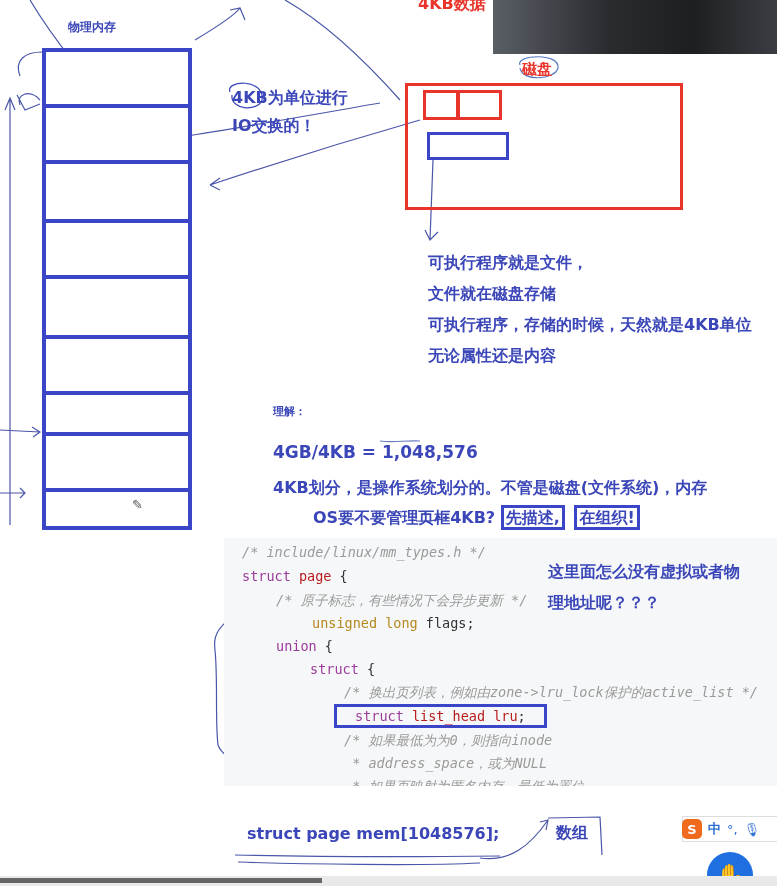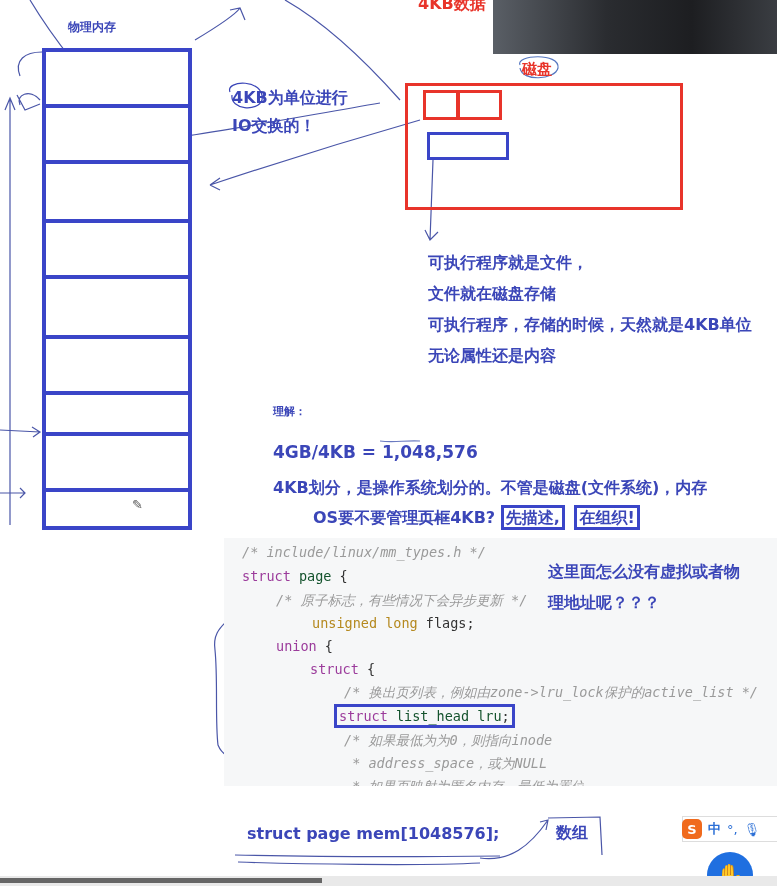--- a/index.html
+++ b/index.html
@@ -8,21 +8,21 @@
   .blue-text{color:#3b46b8;font-weight:bold;}
   .red-text{color:#e8342a;font-weight:bold;}
   .mem-stack{position:absolute;left:42px;top:48px;width:150px;}
   .mem-cell{box-sizing:border-box;border:4px solid #3a45c8;margin-top:-4px;background:#fff;}
   .note{font-size:16px;line-height:31px;}
   .code-panel{position:absolute;left:224px;top:538px;width:553px;height:248px;background:#f6f7f8;font-family:"DejaVu Sans Mono","Liberation Mono",monospace;font-size:13.5px;}
   .code-line{position:absolute;white-space:pre;}
   .c-comment{color:#9a9a9a;font-style:italic;}
   .c-kw{color:#9b3b9b;}
   .c-type{color:#b5891f;}
-  .c-id{color:#14532d;}
+  .c-id{color:#b91c1c;}
   .c-plain{color:#333;}
   .pip{position:absolute;left:493px;top:0;width:284px;height:54px;background:linear-gradient(90deg,#5a5f66,#2a2c30 40%,#1d1e21 70%,#3a3d42);}
   .scrollbar{position:absolute;left:0;top:876px;width:777px;height:10px;background:#e9e9e9;}
   .scrollbar-thumb{position:absolute;left:0;top:2px;width:322px;height:5px;background:#666;}
 </style>
 </head>
 <body>
 
 <div class="pip"></div>
 <div class="abs red-text" style="left:418px;top:-6px;font-size:16px;">4KB数据</div>
@@ -93,21 +93,21 @@
 </div>
 
 <div class="code-panel">
   <div class="code-line c-comment" style="left:18px;top:6px;">/* include/linux/mm_types.h */</div>
   <div class="code-line" style="left:18px;top:30px;"><span class="c-kw">struct</span> <span class="c-id">page</span><span class="c-plain"> {</span></div>
   <div class="code-line c-comment" style="left:52px;top:54px;">/* 原子标志，有些情况下会异步更新 */</div>
   <div class="code-line" style="left:52px;top:77px;margin-left:36px;"><span class="c-type">unsigned long</span><span class="c-plain"> flags;</span></div>
   <div class="code-line" style="left:52px;top:100px;"><span class="c-kw">union</span><span class="c-plain"> {</span></div>
   <div class="code-line" style="left:86px;top:123px;"><span class="c-kw">struct</span><span class="c-plain"> {</span></div>
   <div class="code-line c-comment" style="left:120px;top:146px;text-align:center;">/* 换出页列表，例如由zone-&gt;lru_lock保护的active_list */</div>
-  <div class="code-line" style="left:110px;top:166px;border:3px solid #3a45c8;padding:1px 2px;"><span class="c-kw">struct</span><span class="c-id"> list_head lru</span><span class="c-plain">;</span></div>
+  <div class="code-line" style="left:110px;top:166px;border:3px solid #3a45c8;padding:1px 18px;"><span class="c-kw">struct</span><span class="c-id"> list_head lru</span><span class="c-plain">;</span></div>
   <div class="code-line c-comment" style="left:120px;top:194px;">/* 如果最低为为0，则指向inode</div>
   <div class="code-line c-comment" style="left:120px;top:217px;"> * address_space，或为NULL</div>
   <div class="code-line c-comment" style="left:120px;top:240px;height:8px;overflow:hidden;"> * 如果页映射为匿名内存，最低为置位</div>
 </div>
 
 <div class="abs blue-text" style="left:548px;top:556px;font-size:16px;line-height:31px;background:#f6f7f8;">
   <div>这里面怎么没有虚拟或者物</div>
   <div>理地址呢？？？</div>
 </div>
 

